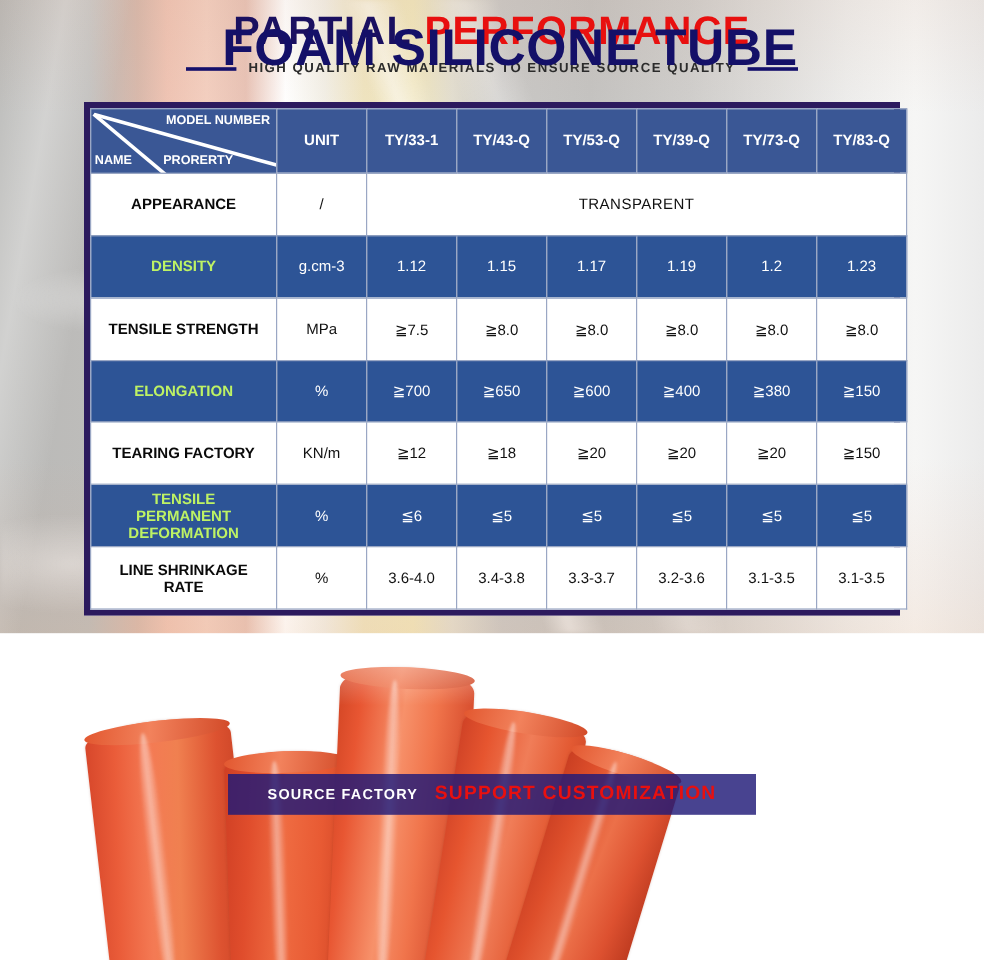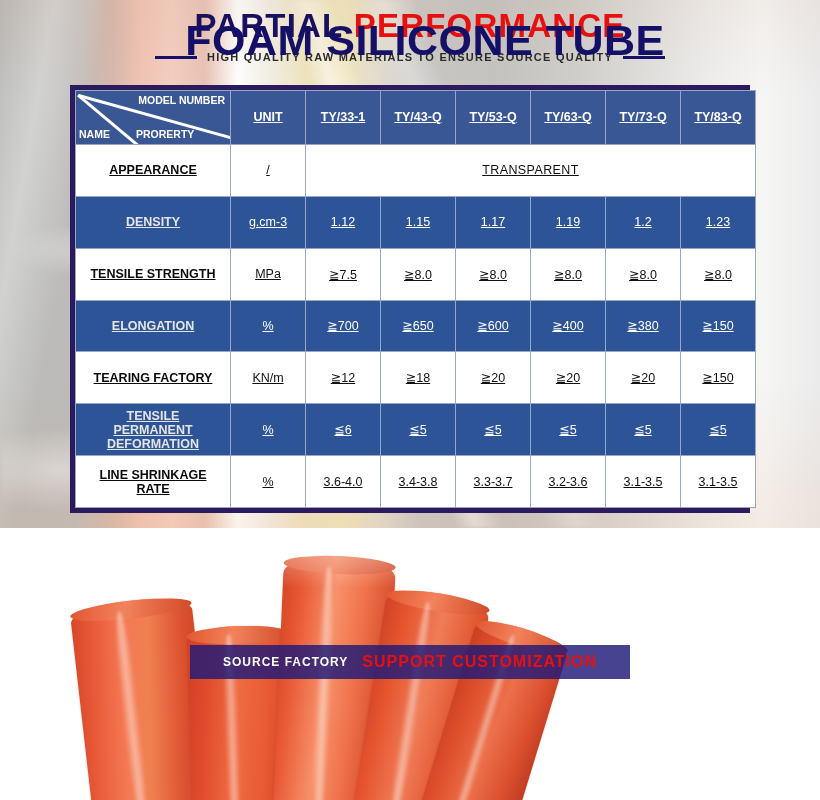--- a/index.html
+++ b/index.html
@@ -100,21 +100,20 @@
   #spec-table col.c-prop { width:155px; }
   #spec-table col.c-unit { width:75px; }
   #spec-table col.c-val  { width:75px; }
 
   #spec-table td {
     border:1px solid #9aa7c4;
     text-align:center;
     vertical-align:middle;
     font-size:12.5px;
     padding:2px 11px;
-    text-decoration:underline;
   }
   
   tr.hdr td {
     background:#3a5795;
     color:#ffffff;
     font-weight:bold;
     font-size:13px;
     height:52px;
     border-color:#c9d2e6;
   }
@@ -139,21 +138,21 @@
   td.corner .lbl { position:absolute; font-size:10.5px; font-weight:bold; color:#ffffff; white-space:nowrap; }
   td.corner .lbl-model { right:5px; top:3px; }
   td.corner .lbl-prop  { left:60px; bottom:4px; }
   td.corner .lbl-name  { left:3px; bottom:4px; }
 
   
   tr.row-white td { background:#ffffff; color:#111111; height:50px; }
   tr.row-blue  td { background:#2d5496; color:#ffffff; height:50px; border-color:#c9d2e6; }
   td.prop { font-weight:bold; font-size:12.5px; }
   tr.row-white td.prop { color:#0a0a0a; }
-  tr.row-blue  td.prop { color:#e5e5e5; }
+  tr.row-blue  td.prop { color:#bef264; }
   td.unit { font-size:12px; }
   td.val  { font-size:12.5px; }
   td.merged { font-size:13px; letter-spacing:0.4px; }
 
   
   #bottom-section {
     position:absolute; left:0; top:528px; width:820px; height:272px;
     background:#ffffff; overflow:hidden;
   }
   
@@ -265,21 +264,21 @@
               <span class="diag diag1"></span>
               <span class="diag diag2"></span>
               <span class="lbl lbl-model">MODEL NUMBER</span>
               <span class="lbl lbl-prop">PRORERTY</span>
               <span class="lbl lbl-name">NAME</span>
             </td>
             <td>UNIT</td>
             <td>TY/33-1</td>
             <td>TY/43-Q</td>
             <td>TY/53-Q</td>
-            <td>TY/63-Q</td>
+            <td>TY/39-Q</td>
             <td>TY/73-Q</td>
             <td>TY/83-Q</td>
           </tr>
           <tr class="row-white">
             <td class="prop">APPEARANCE</td>
             <td class="unit">/</td>
             <td class="merged" colspan="6">TRANSPARENT</td>
           </tr>
           <tr class="row-blue">
             <td class="prop">DENSITY</td>

